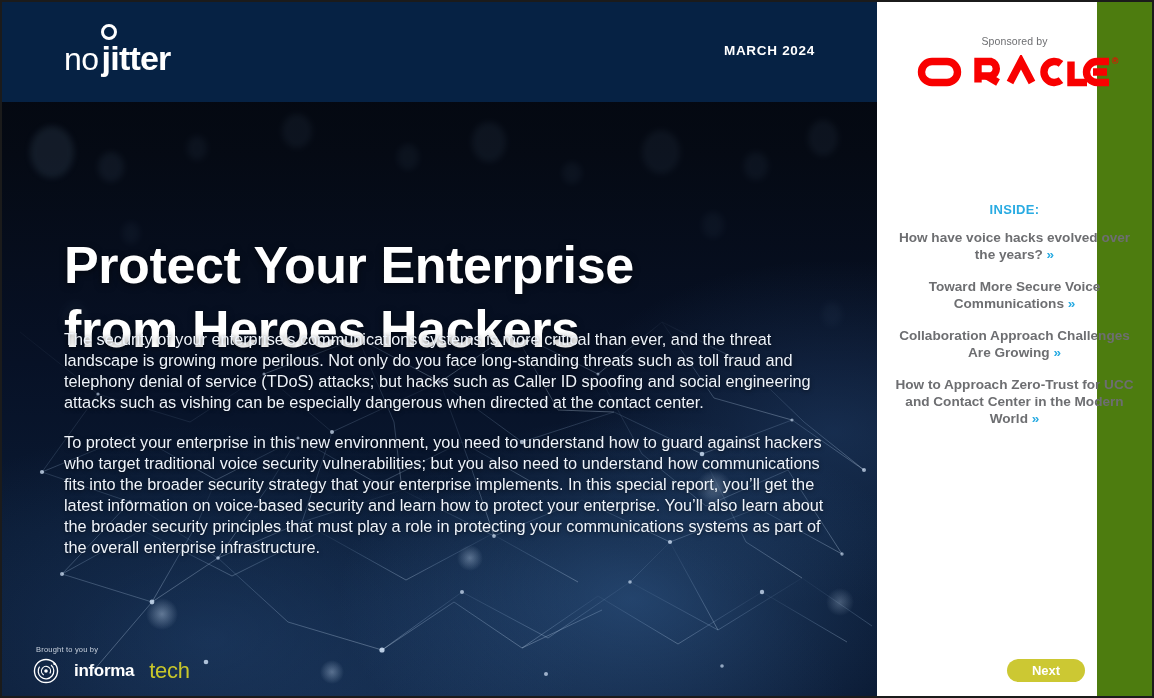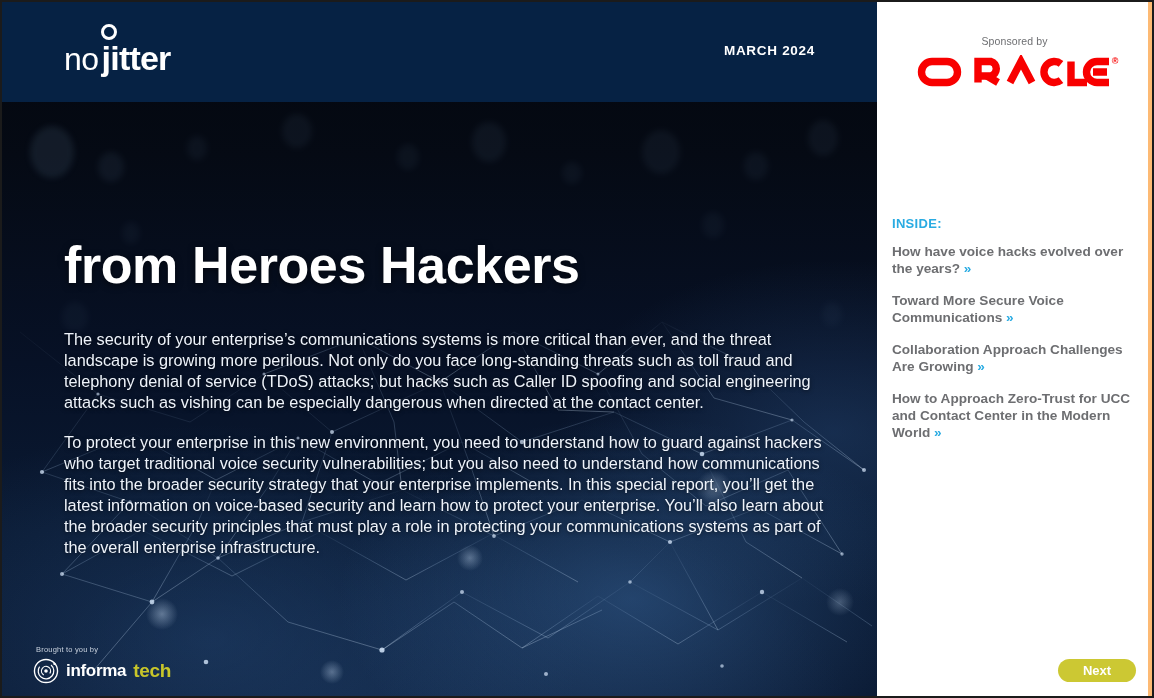--- a/index.html
+++ b/index.html
@@ -4,21 +4,21 @@
 <style>
   html,body{margin:0;padding:0;background:#2b2b2b;}
   *{box-sizing:border-box;}
   body{font-family:"Liberation Sans",sans-serif;}
 
   #page{
     position:relative;
     width:1154px;height:698px;
     overflow:hidden;
     border:2px solid #1b1b1b;
-    background:#fdba74;
+    background:#4d7c0f;
   }
 
   
   #hero{
     position:absolute;left:0;top:0;width:875px;height:694px;
     overflow:hidden;
     background:#05080f;
   }
   #hero-bg{
     position:absolute;inset:0;
@@ -81,43 +81,43 @@
   #body-copy p{margin:0 0 20px 0;}
   #body-copy p:last-child{margin-bottom:0;}
 
   #brought{
     position:absolute;left:31px;bottom:12px;z-index:5;
   }
   #brought-label{
     font-size:7.5px;color:#c9d2de;letter-spacing:.2px;margin-bottom:4px;
     padding-left:3px;
   }
-  #informa{display:flex;align-items:center;gap:7px;}
+  #informa{display:flex;align-items:center;gap:15px;}
   #informa-mark{width:26px;height:26px;flex:0 0 26px;}
   #informa-word{font-size:17px;font-weight:bold;color:#ffffff;letter-spacing:-.3px;}
-  #informa-tech{font-size:19px;font-weight:bold;color:#c8c62a;letter-spacing:-.3px;text-align:right;}
+  #informa-tech{font-size:22px;font-weight:normal;color:#c8c62a;letter-spacing:-.3px;text-align:right;}
 
   
   #sidebar{
-    position:absolute;left:875px;top:0;width:271px;height:694px;
+    position:absolute;left:875px;top:0;width:220px;height:694px;
     background:#ffffff;
   }
   #sponsor{position:absolute;left:0;top:0;width:275px;text-align:center;}
   #sponsor-label{
     margin-top:33px;font-size:10.5px;color:#6d6e71;letter-spacing:.1px;
   }
   #oracle{
     margin-top:8px;
     display:inline-flex;align-items:flex-start;justify-content:center;
   }
   #oracle svg{display:block;}
   #oracle-reg{
     font-size:9px;color:#f80000;font-weight:bold;line-height:1;margin-top:2px;margin-left:1px;
   }
-  #inside-block{position:absolute;left:15px;top:214px;width:245px;}
+  #inside-block{position:absolute;left:15px;top:200px;width:245px;text-align:center;}
   #inside-title{
     font-size:13px;font-weight:bold;color:#29abe2;letter-spacing:.3px;
     margin-bottom:13px;
   }
   .inside-link{
     display:block;
     font-size:13.6px;font-weight:bold;line-height:1.22;
     color:#6d6e71;
     margin-bottom:16px;
     text-decoration:none;
@@ -236,20 +236,21 @@
         <span id="logo-no">no</span>
         <span id="logo-jitter-wrap">
           <span id="logo-ring"></span>
           <span id="logo-jitter">jitter</span>
         </span>
       </div>
       <div id="issue-date">MARCH 2024</div>
     </div>
 
     <h1 id="headline">
+      <span class="l">Protect Your Enterprise</span>
       <span class="l">from Heroes Hackers</span>
     </h1>
 
     <div id="body-copy">
       <p>The security of your enterprise’s communications systems is more critical than ever, and the threat landscape is growing more perilous. Not only do you face long-standing threats such as toll fraud and telephony denial of service (TDoS) attacks; but hacks such as Caller ID spoofing and social engineering attacks such as vishing can be especially dangerous when directed at the contact center.</p>
       <p>To protect your enterprise in this new environment, you need to understand how to guard against hackers who target traditional voice security vulnerabilities; but you also need to understand how communications fits into the broader security strategy that your enterprise implements. In this special report, you’ll get the latest information on voice-based security and learn how to protect your enterprise. You’ll also learn about the broader security principles that must play a role in protecting your communications systems as part of the overall enterprise infrastructure.</p>
     </div>
 
     <div id="brought">
       <div id="brought-label">Brought to you by</div>

